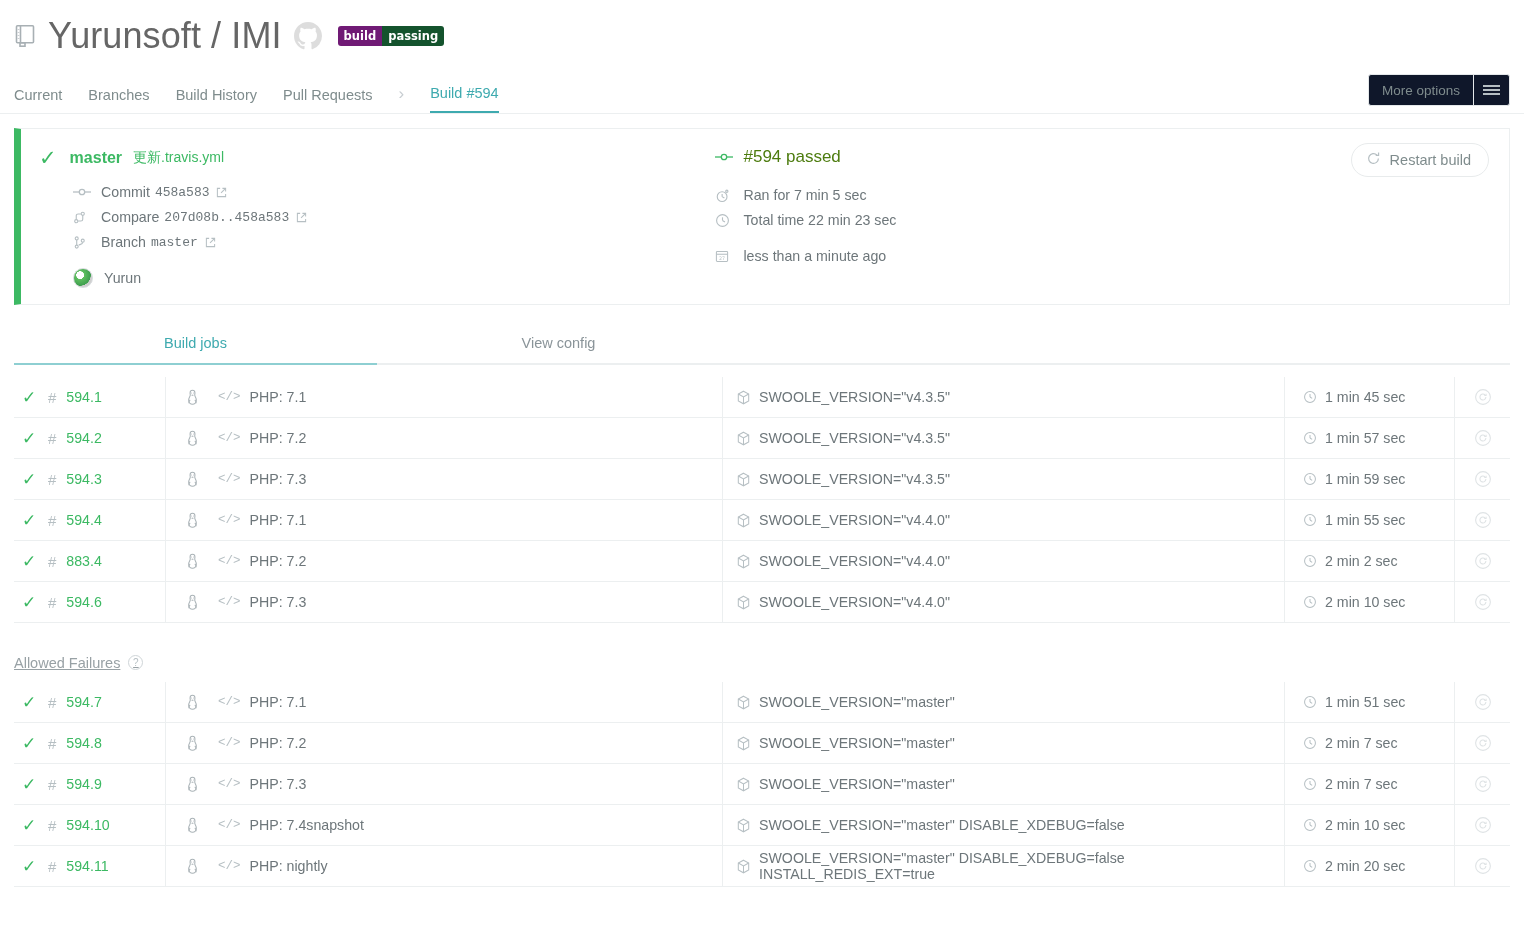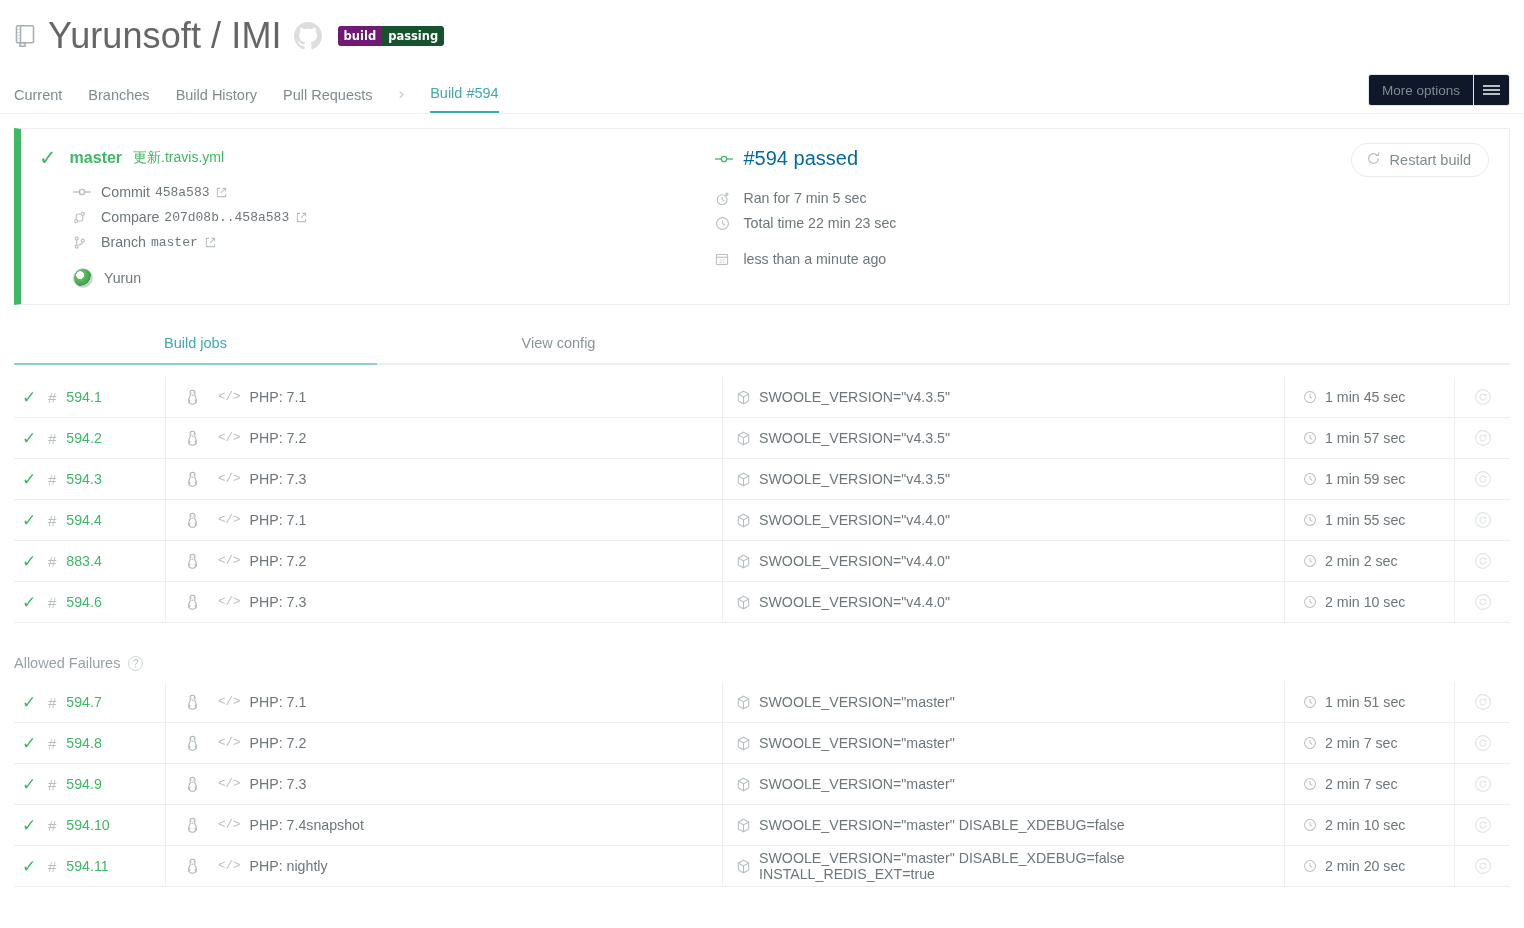--- a/index.html
+++ b/index.html
@@ -84,21 +84,21 @@
 
   .author-row { display: flex; align-items: center; padding-left: 34px; margin-top: 18px; }
   .avatar {
     width: 20px; height: 20px; border-radius: 50%; margin-right: 11px;
     background: radial-gradient(circle at 34% 34%, #ffffff 0%, #ffffff 22%, #5fbf5f 24%, #3f9f4f 62%, #cfcfcf 64%);
     border: 1px solid #d8dcde; flex: 0 0 auto; overflow: hidden;
   }
   .author-name { font-size: 14.2px; color: #6d767a; }
 
   .status-line { display: flex; align-items: center; margin-bottom: 20px; }
-  .status-text { font-size: 20px; color: #0369a1; }
+  .status-text { font-size: 17px; color: #4d7c0f; }
   .status-ico { width: 19px; margin-right: 9px; display: flex; align-items: center; color: #3cb963; }
 
   .restart-build {
     position: absolute; right: 20px; top: -4px;
     display: inline-flex; align-items: center; gap: 9px;
     border: 1px solid #e8ebec; border-radius: 18px;
     padding: 7px 17px 7px 14px; background: #fff;
     font-size: 14.5px; color: #7f8c8d; cursor: pointer; white-space: nowrap;
   }
 
@@ -130,23 +130,23 @@
   .c-lang { flex: 0 0 505px; display: flex; align-items: center; gap: 9px; height: 100%; border-right: 1px solid #eceff0; }
   .code-ico { color: #b6bfc3; font-size: 12.5px; font-family: "Liberation Mono", monospace; }
   .c-env { flex: 1; display: flex; align-items: center; gap: 9px; height: 100%; border-right: 1px solid #eceff0; padding-left: 14px; }
   .cube { color: #b6bfc3; display: inline-flex; }
   .c-time { width: 170px; display: flex; align-items: center; gap: 8px; height: 100%; border-right: 1px solid #eceff0; padding-left: 18px; }
   .clock-ico { color: #b6bfc3; display: inline-flex; }
   .c-restart { width: 55px; display: flex; justify-content: center; color: #dfe3e5; cursor: pointer; }
 
   
   .allowed-head {
-    display: flex; align-items: flex-end; gap: 8px;
+    display: flex; align-items: flex-start; gap: 8px;
     margin: 32px 14px 0 14px; padding-bottom: 11px;
-    font-size: 14.5px; color: #98a1a5;
+    font-size: 14.5px; color: #98a1a5; text-decoration: underline;
   }
   .qmark {
     width: 15px; height: 15px; border-radius: 50%; border: 1px solid #cfd5d8;
     color: #b6bfc3; font-size: 10px; display: flex; align-items: center;
     justify-content: center; cursor: pointer;
   }
 </style>
 </head>
 <body>
 

